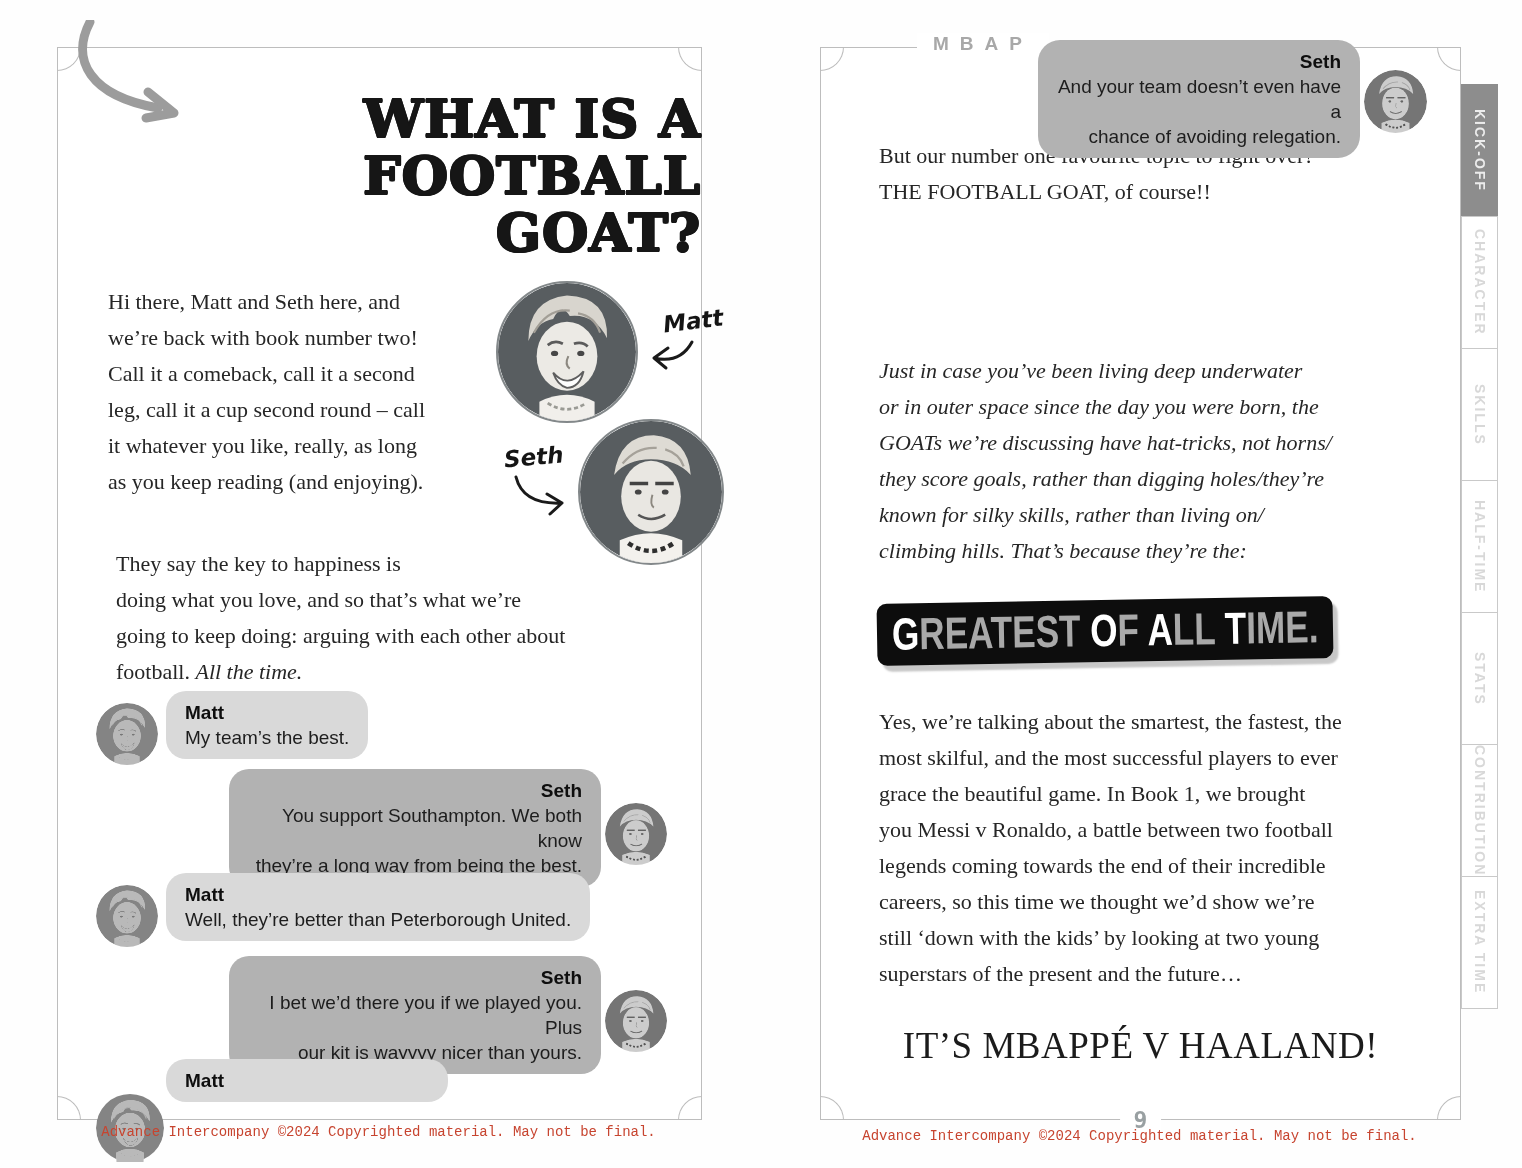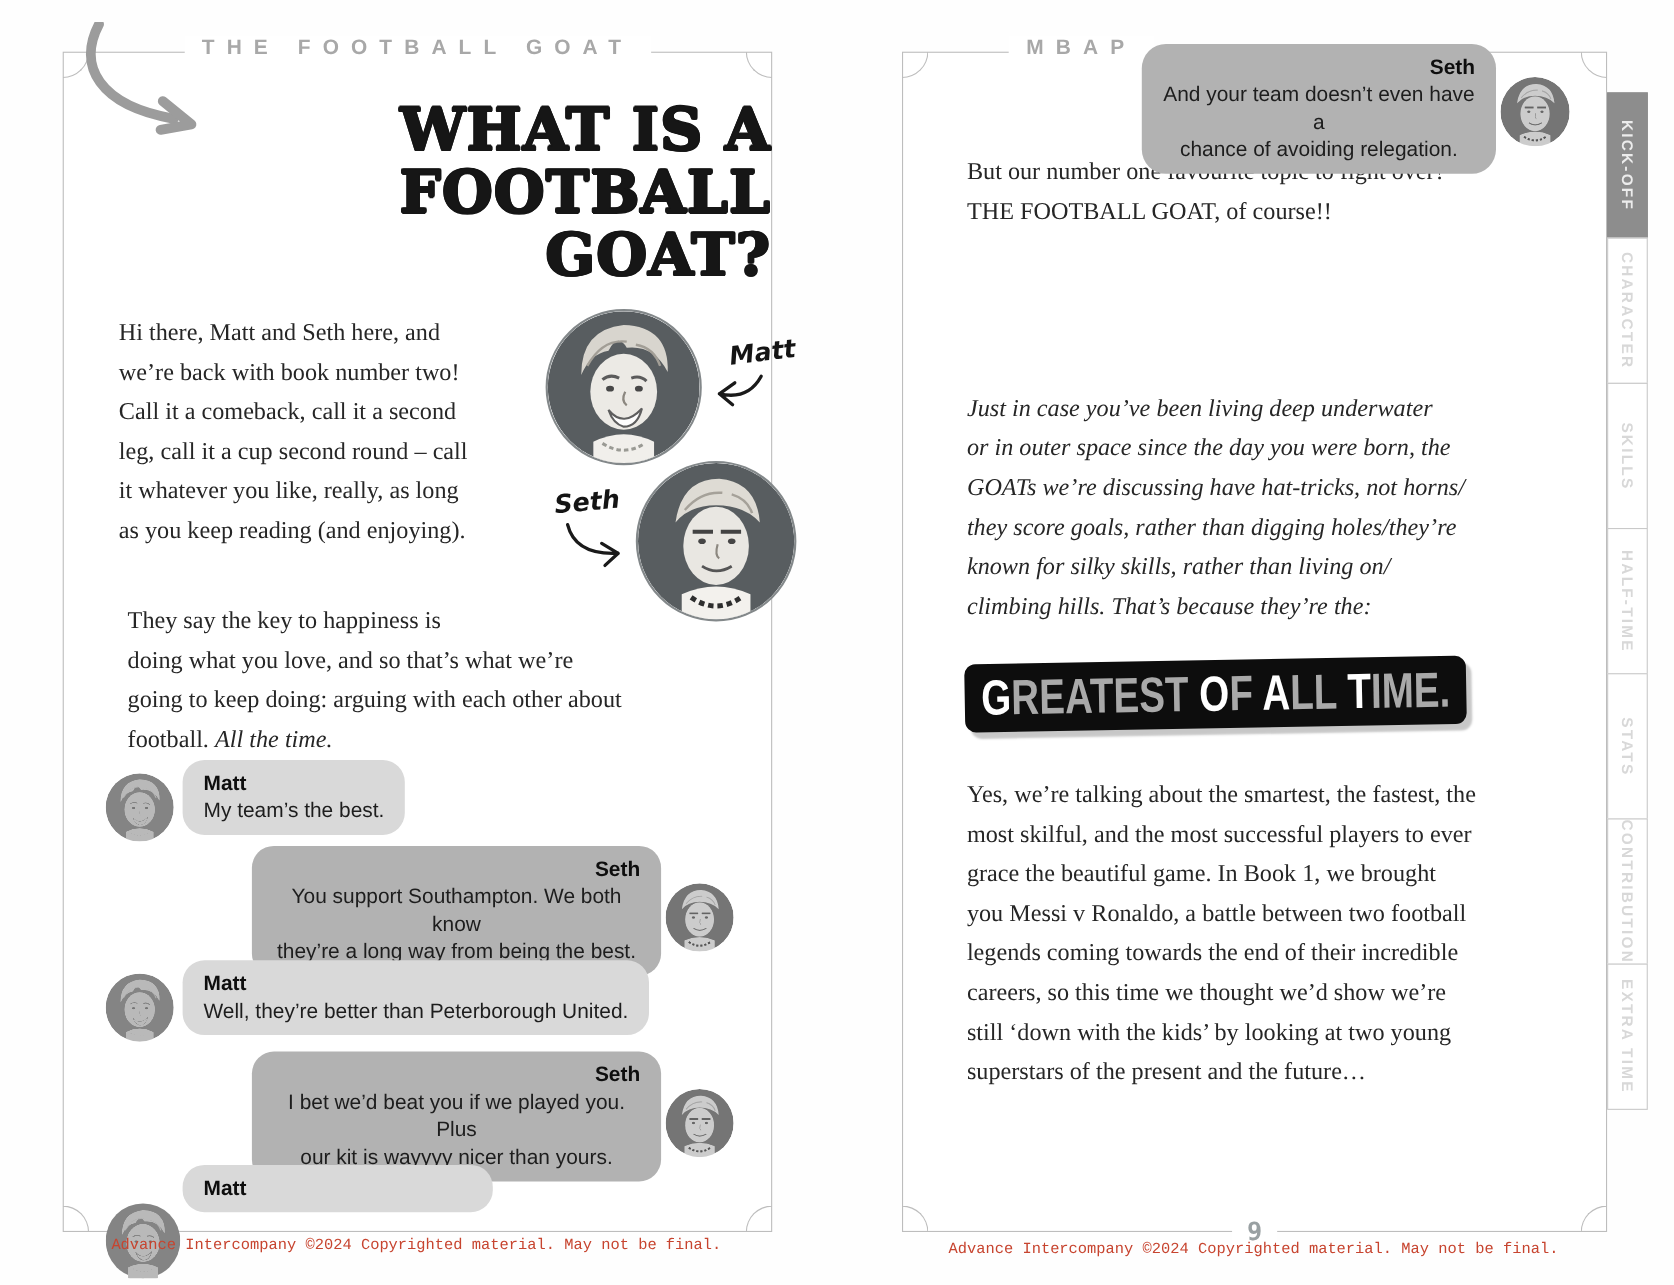--- a/index.html
+++ b/index.html
@@ -44,21 +44,21 @@
   #label-seth{left:446px;top:396px;transform:rotate(-5deg);}
   .hand-arrow{position:absolute;z-index:4;}
 
   
   .chat-item{position:absolute;left:0;width:643px;height:0;z-index:2;}
   .chat-item .bubble{position:absolute;border-radius:20px;padding:9px 19px;box-sizing:border-box;
     font-size:19px;line-height:25px;color:#1d1d1d;}
   .chat-item.left  .bubble{left:108px;background:#d9d9d9;text-align:left;}
   .chat-item.right .bubble{left:171px;background:#b2b2b2;text-align:right;width:372px;}
   .bubble .sender{font-weight:bold;color:#0e0e0e;}
-  .bubble .msg{white-space:pre-line;text-align:center;}
+  .bubble .msg{white-space:pre-line;}
   .chat-avatar{position:absolute;width:62px;height:62px;border-radius:50%;overflow:hidden;}
   .chat-item.left  .chat-avatar{left:38px;top:12px;}
   .chat-item.right .chat-avatar{left:547px;top:34px;}
   .chat-avatar svg{display:block;width:100%;height:100%;}
   #left-chat .chat-item:nth-of-type(1){top:643px;}
   #left-chat .chat-item:nth-of-type(2){top:721px;}
   #left-chat .chat-item:nth-of-type(3){top:825px;}
   #left-chat .chat-item:nth-of-type(4){top:908px;}
   #left-chat .chat-item:nth-of-type(5){top:1011px;}
   #left-chat .chat-item:nth-of-type(5) .bubble{width:282px;}
@@ -107,21 +107,20 @@
 <body>
 
 <div id="canvas">
 
   <div class="page" id="left-page">
     <div class="corner c-tl"></div>
     <div class="corner c-tr"></div>
     <div class="corner c-bl"></div>
     <div class="corner c-br"></div>
 
-    <div class="page-header">THE FOOTBALL GOAT</div>
 
     <div class="big-title" style="white-space:pre-line;">WHAT IS A
 FOOTBALL
 GOAT?</div>
 
     <div class="body-text" id="intro-para">Hi there, Matt and Seth here, and
 we’re back with book number two!
 Call it a comeback, call it a second
 leg, call it a cup second round – call
 it whatever you like, really, as long
@@ -234,21 +233,21 @@
     <ellipse cx="41" cy="51" rx="2.6" ry="1.9" fill="#474747"></ellipse>
     <ellipse cx="60" cy="51" rx="2.6" ry="1.9" fill="#474747"></ellipse>
     <path d="M51 53 q-3 6 1 9" fill="none" stroke="#8c8880" stroke-width="1.5"></path>
     <path d="M40 65 Q50 77 62 64 Q59 76 50 76 Q43 74 40 65 Z" fill="#fdfdfd" stroke="#5e5e5e" stroke-width="1.4"></path>
   </svg>
           </div>
         </div>
         <div class="chat-item right">
           <div class="bubble">
             <div class="sender">Seth</div>
-            <div class="msg">I bet we’d beat you if we played you. Plus
+            <div class="msg">I bet we’d there you if we played you. Plus
 our kit is wayyyy nicer than yours.</div>
           </div>
           <div class="chat-avatar">
             <svg viewBox="0 0 100 100" xmlns="http://www.w3.org/2000/svg" class="mini-seth">
     <circle cx="50" cy="50" r="50" fill="#585d60"></circle>
     <path d="M28 100 L28 84 Q50 74 72 84 L72 100 Z" fill="#f3f1ed"></path>
     <path d="M34 86 q16 11 32 0" fill="none" stroke="#2e2e2e" stroke-width="3.2" stroke-dasharray="3.5,2.5"></path>
     <ellipse cx="50" cy="53" rx="21" ry="25" fill="#e9e7e2"></ellipse>
     <path d="M24 38 Q28 10 52 10 Q76 12 78 38 Q68 27 50 27 Q33 27 24 38 Z" fill="#dedbd4"></path>
     <path d="M30 30 Q40 18 54 19 M60 20 Q70 23 73 32" fill="none" stroke="#a5a199" stroke-width="1.6"></path>
@@ -334,20 +333,21 @@
 
     <div class="body-text" id="rp4">Yes, we’re talking about the smartest, the fastest, the
 most skilful, and the most successful players to ever
 grace the beautiful game. In Book 1, we brought
 you Messi v Ronaldo, a battle between two football
 legends coming towards the end of their incredible
 careers, so this time we thought we’d show we’re
 still ‘down with the kids’ by looking at two young
 superstars of the present and the future…</div>
 
+    <div id="headline">IT’S MBAPPÉ V HAALAND!</div>
 
     <div id="page-num">9</div>
   </div>
 
   <div id="tab-strip">
       <div class="tab active">
         <span>KICK-OFF</span>
       </div>
       <div class="tab">
         <span>CHARACTER</span>

